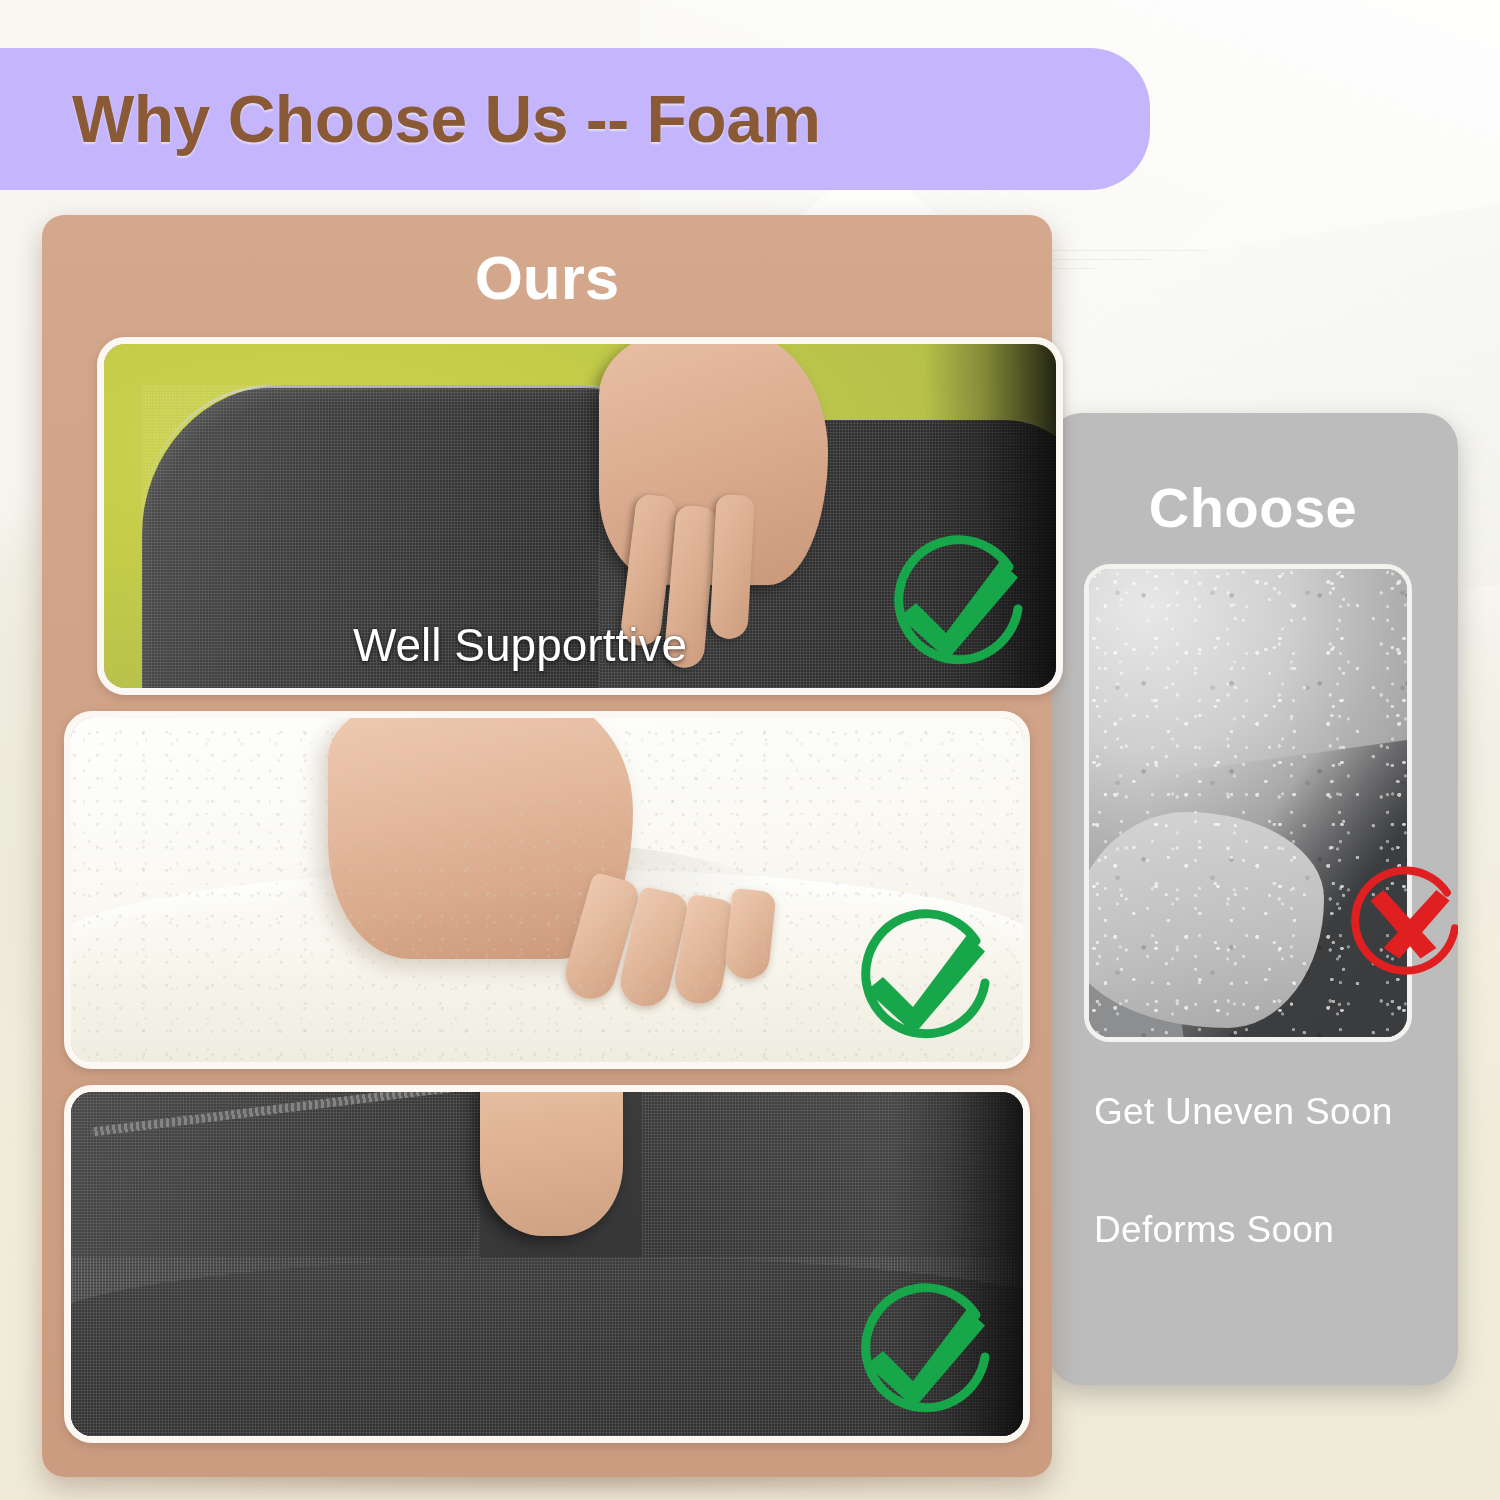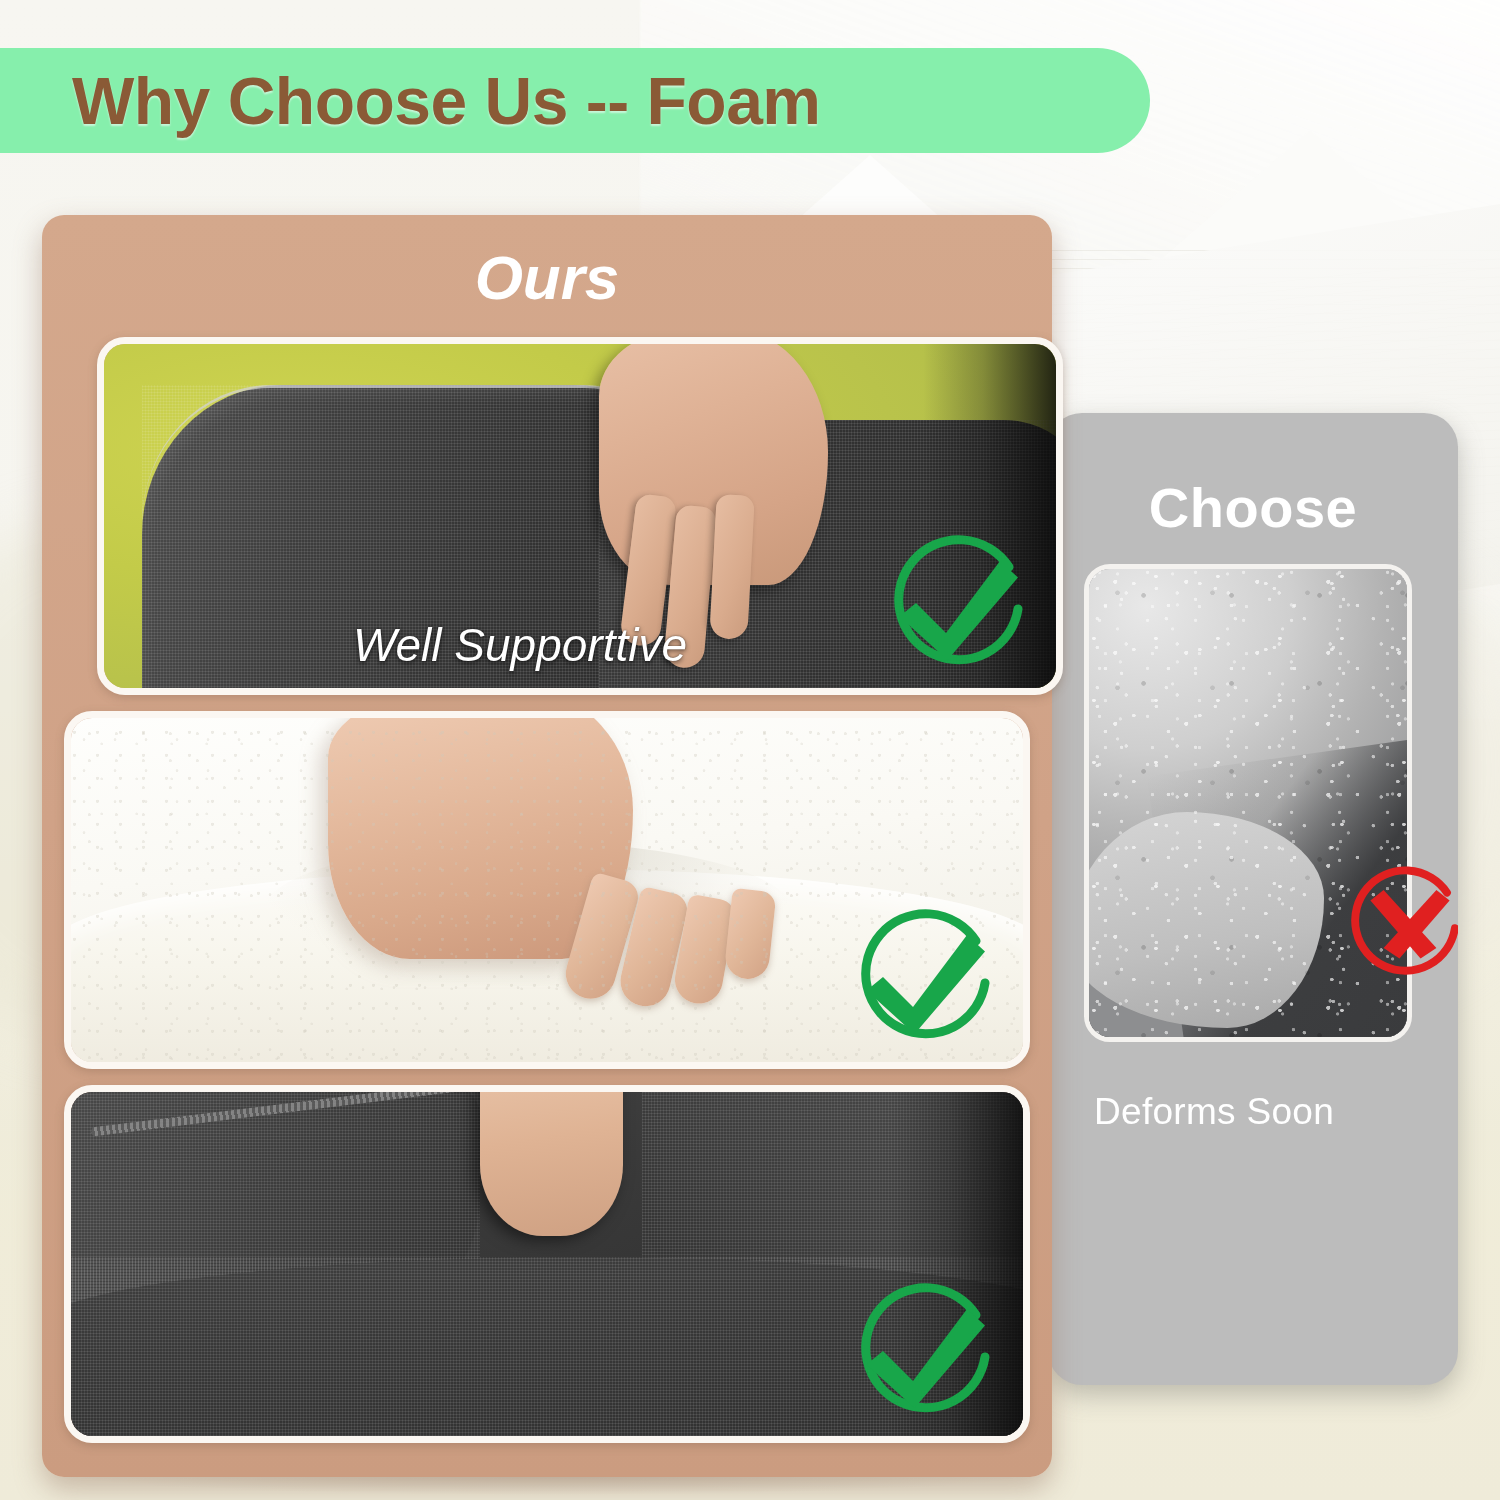--- a/index.html
+++ b/index.html
@@ -53,22 +53,22 @@
     background:linear-gradient(to bottom, rgba(243,240,226,0) 0%, rgba(240,236,216,.85) 35%, #efebd9 100%);
   }
   .bg-blur-shape {
     position:absolute; border-radius:50%;
     filter:blur(28px); opacity:.5;
   }
 
   
   #title-banner {
     position:absolute; left:0; top:48px;
-    width:1150px; height:105px;
-    background:#86efac;
+    width:1150px; height:142px;
+    background:#c4b5fd;
     border-radius:0 60px 60px 0;
     display:flex; align-items:center;
     z-index:6;
   }
   #title-text {
     margin-left:72px;
     font-size:66px;
     font-weight:bold;
     color:#8a5a36;
     letter-spacing:-0.5px;
@@ -162,21 +162,20 @@
   .drawback-item:last-child { margin-bottom:0; }
 
   
   #ours-panel {
     position:absolute; left:42px; top:215px;
     width:1010px; height:1262px;
     background:linear-gradient(180deg,#d4a88c 0%, #d0a287 48%, #cb9c80 100%);
     border-radius:22px;
     box-shadow:0 12px 28px rgba(150,120,100,0.45);
     z-index:5;
-    font-style:italic;
   }
   #ours-title {
     position:absolute; top:27px; left:0; width:100%;
     text-align:center;
     font-size:62px; font-weight:bold; color:#ffffff;
     letter-spacing:0px;
   }
   .ours-card {
     position:absolute; left:22px;
     width:966px;
@@ -372,20 +371,21 @@
 
     <div id="reject-badge">
       <svg viewBox="0 0 100 100" width="132" height="132" aria-hidden="true">
         <path d="M78 30 A38 38 0 1 0 84 57" fill="none" stroke="#e02020" stroke-width="6" stroke-linecap="round"></path>
         <path d="M30 28 L70 72 L58 80 L20 36 Z" fill="#e02020"></path>
         <path d="M70 28 L30 72 L42 80 L80 36 Z" fill="#e02020"></path>
       </svg>
     </div>
 
     <div id="drawbacks">
+      <div class="drawback-item">Get Uneven Soon</div>
       <div class="drawback-item">Deforms Soon</div>
     </div>
   </div>
 
   <div class="soft-shadow-under"></div>
 
   <div id="ours-panel">
     <div id="ours-title">Ours</div>
 
     <div class="ours-card" id="card-1">

